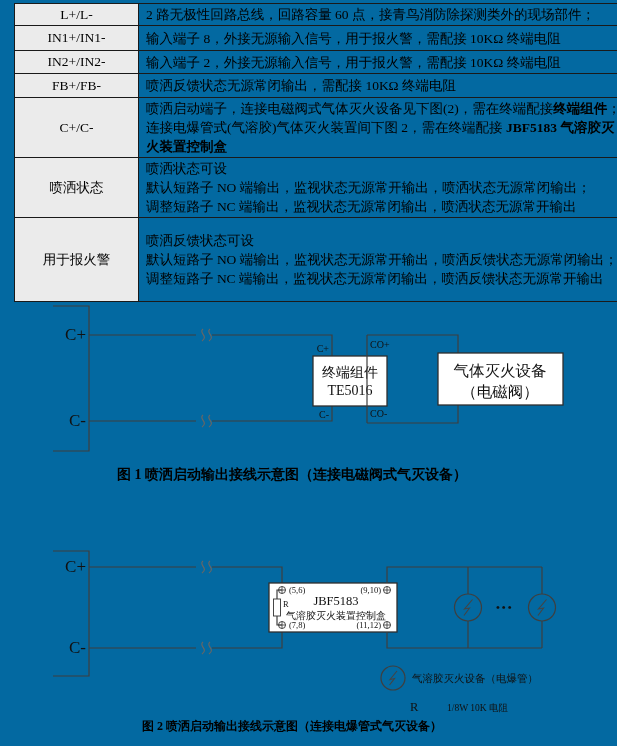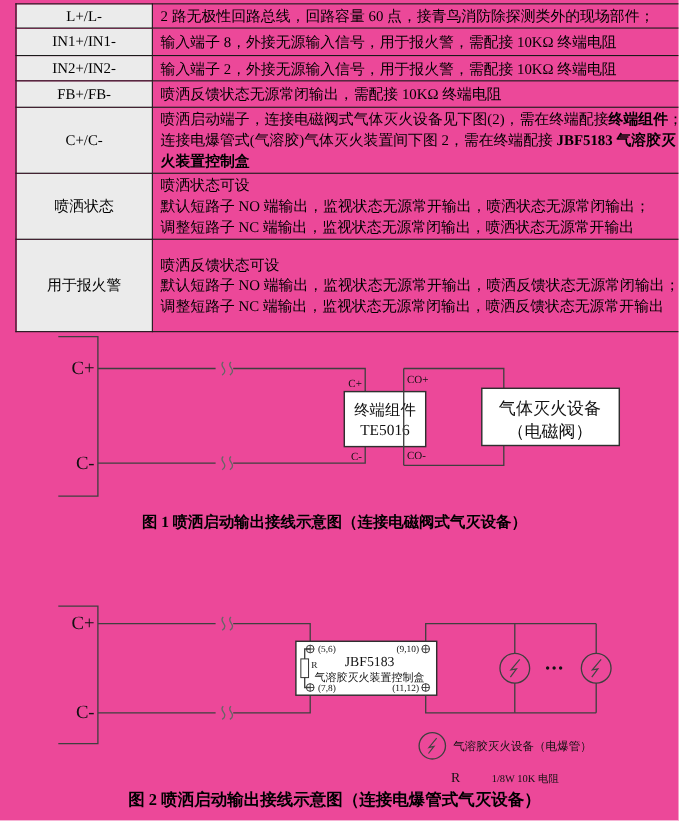--- a/index.html
+++ b/index.html
@@ -1,31 +1,31 @@
 <!DOCTYPE html>
 <html><head>
 <meta charset="utf-8">
 <style>
   html,body{margin:0;padding:0;background:#fff;}
-  .page{position:relative;width:617px;height:746px;background:#ec4899;overflow:hidden;
+  .page{position:relative;width:617px;height:746px;background:#0369a1;overflow:hidden;
         font-family:"Liberation Serif",serif;color:#000;}
 
   
   table.spec{position:absolute;left:14px;top:3px;width:596px;border-collapse:collapse;
              table-layout:fixed;font-size:13.5px;}
   table.spec td{border:1px solid #1a1a1a;overflow:hidden;}
   td.term{width:121px;background:#ebebeb;text-align:center;vertical-align:middle;}
   td.desc{width:475px;padding:1px 3px 1px 7px;line-height:19px;vertical-align:middle;}
   tr.h22{height:22px} tr.h25{height:25px} tr.h23{height:23px} tr.h24{height:24px}
   tr.h56{height:56px} tr.h59{height:59px} tr.h84{height:84px}
   .desc b{font-weight:bold;}
 
   
-  .cap{position:absolute;left:16px;width:576px;text-align:center;font-weight:bold;font-size:14px;}
-  .cap1{top:466px;} .cap2{top:718px;font-size:15px;}
+  .cap{position:absolute;left:4px;width:576px;text-align:center;font-weight:bold;font-size:14px;}
+  .cap1{top:466px;} .cap2{top:718px;font-size:12px;}
   .note-l1{position:absolute;left:5px;top:492px;width:610px;font-weight:bold;font-size:13.5px;}
   .note-l2{position:absolute;left:33px;top:518px;font-weight:bold;font-size:13.5px;}
 
   
   svg.diag{position:absolute;left:0;}
   .d1{top:296px;} .d2{top:545px;}
   svg text{font-family:"Liberation Serif",serif;fill:#111;}
   .w{stroke:#3f3f3f;stroke-width:1.2;fill:none;}
   .bx{stroke:#2f2f2f;stroke-width:1.3;fill:#fff;}
   .brk{stroke:#666;stroke-width:1.2;fill:none;}

